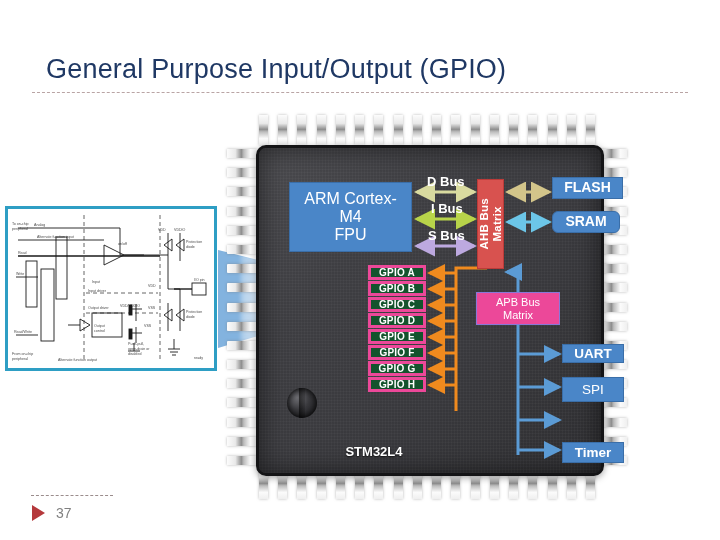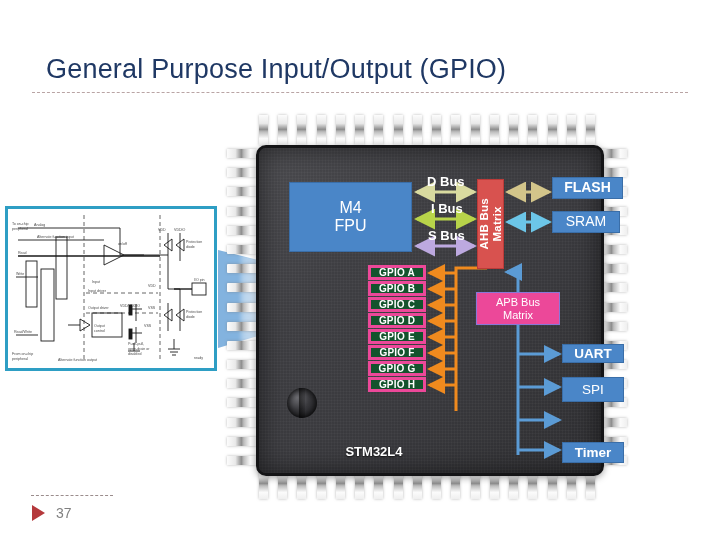--- a/index.html
+++ b/index.html
@@ -94,21 +94,21 @@
 
   #b-ahb{
     left:477px;top:179px;width:27px;height:90px;
     font-size:11.5px;font-weight:bold;letter-spacing:.2px;
   }
   #b-ahb .rot{
     transform:rotate(-90deg);white-space:nowrap;display:block;
   }
 
   #b-flash{left:552px;top:177px;width:71px;height:22px;font-size:14px;font-weight:bold;}
-  #b-sram {left:552px;top:211px;width:68px;height:22px;font-size:14px;font-weight:normal;}
+  #b-sram {left:552px;top:211px;width:68px;height:22px;font-size:14px;font-weight:bold;border-radius:6px;}
 
   #b-apb{left:476px;top:292px;width:84px;height:33px;font-size:11px;flex-direction:column;}
 
   #b-uart {left:562px;top:344px;width:62px;height:19px;font-size:13.5px;font-weight:bold;}
   #b-spi  {left:562px;top:377px;width:62px;height:25px;font-size:13.5px;font-weight:normal;}
   #b-timer{left:562px;top:410px;width:62px;height:21px;font-size:13.5px;font-weight:bold;margin-top:32px;}
   #b-etc  {left:562px;top:440px;width:62px;height:18px;font-size:17px;font-weight:bold;color:#ffffff;
            letter-spacing:3px;display:flex;align-items:center;justify-content:center;}
 
   
@@ -400,20 +400,21 @@
     <line x1="456" y1="305" x2="430" y2="305" marker-end="url(#ar-or)"></line>
     <line x1="456" y1="321" x2="430" y2="321" marker-end="url(#ar-or)"></line>
     <line x1="456" y1="337" x2="430" y2="337" marker-end="url(#ar-or)"></line>
     <line x1="456" y1="353" x2="430" y2="353" marker-end="url(#ar-or)"></line>
     <line x1="456" y1="369" x2="430" y2="369" marker-end="url(#ar-or)"></line>
     <line x1="456" y1="385" x2="430" y2="385" marker-end="url(#ar-or)"></line>
   </g>
 </svg>
 
 <div class="blk blk-blue" id="b-cortex">
+  <span class="ln">ARM Cortex-</span>
   <span class="ln">M4</span>
   <span class="ln">FPU</span>
 </div>
 
 <div class="blk blk-red" id="b-ahb">
   <span class="rot">
     <span>AHB Bus</span>
     <br>
     <span>Matrix</span>
   </span>

